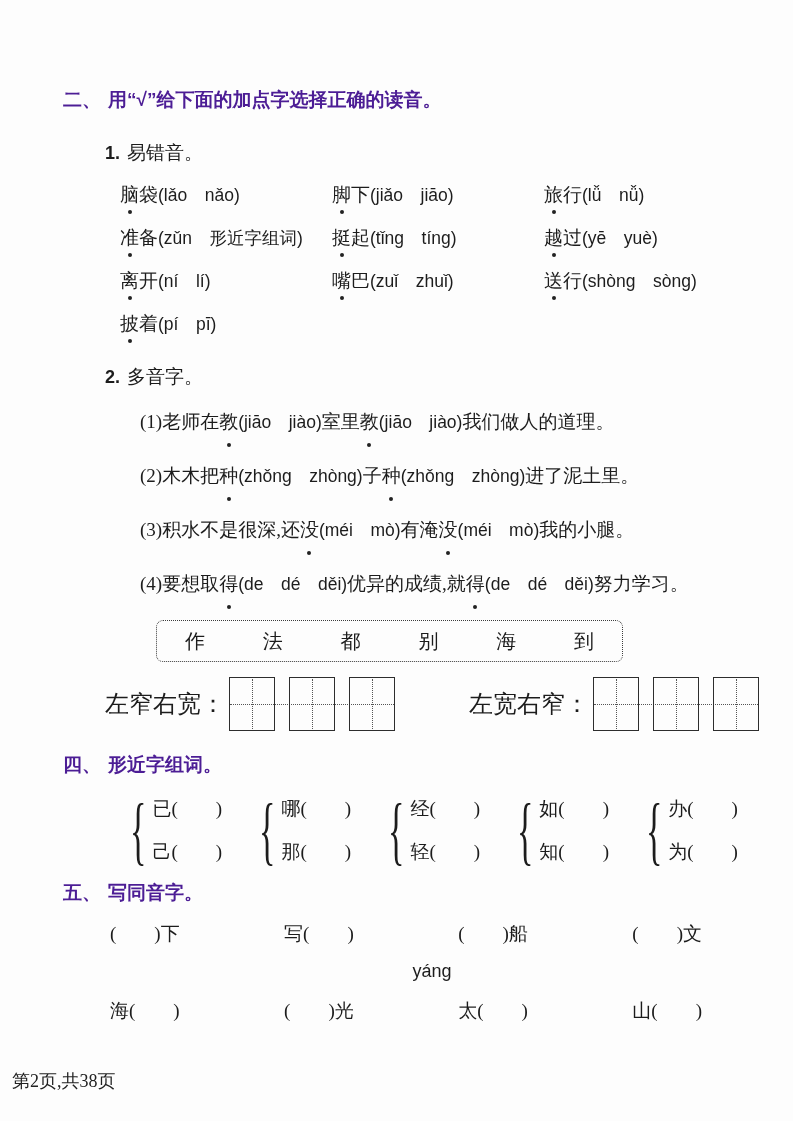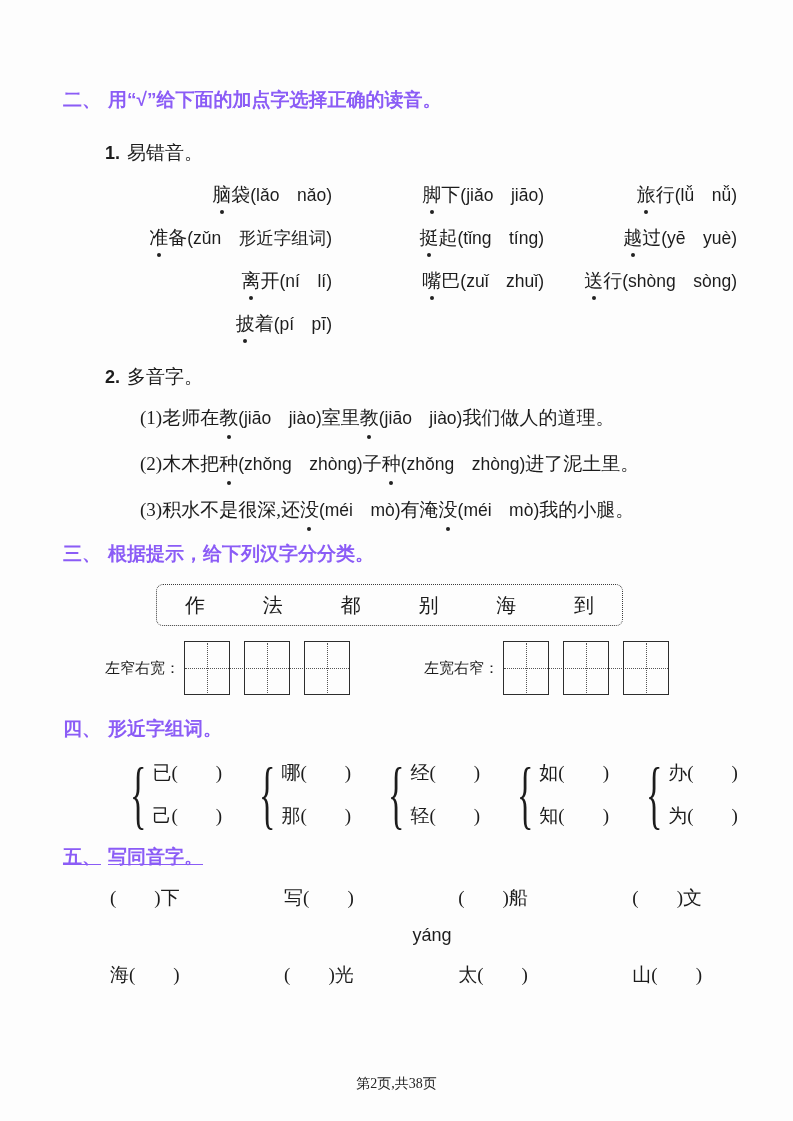--- a/index.html
+++ b/index.html
@@ -9,50 +9,50 @@
     margin:0 auto;
     background:#fdfdfd;
     color:#1c1c1c;
     font-family:"Liberation Serif","DejaVu Serif",serif;
     box-sizing:border-box;
     padding:88px 56px 0 63px;
     overflow:hidden;
   }
   .h{
     font-family:"Liberation Sans","DejaVu Sans",sans-serif;
-    font-weight:700;font-size:19px;line-height:24px;color:#8b5cf6;
+    font-weight:700;font-size:19px;line-height:24px;color:#4c1d95;
   }
   .hnum{margin-right:7px;}
   .sub{margin:28px 0 0 42px;font-size:19px;line-height:25px;}
   .subnum{font-family:"Liberation Sans","DejaVu Sans",sans-serif;font-weight:700;font-size:18px;margin-right:7px;}
   
   .pgrid{
     margin:17px 0 0 57px;
     display:grid;grid-template-columns:212px 212px 1fr;
-    row-gap:19px;font-size:19px;line-height:24px;text-align:right;
+    row-gap:19px;font-size:19px;line-height:24px;
   }
   .pitem{white-space:pre;}
   .dotchar{position:relative;display:inline-block;}
   .dotchar::after{
     content:"";position:absolute;width:4px;height:4px;border-radius:50%;
     background:#222;left:50%;bottom:-7px;transform:translateX(-50%);
   }
   .py,.py-inline{font-family:"Liberation Sans","DejaVu Sans",sans-serif;font-size:17.5px;white-space:pre;}
   
   .sentences{margin:14px 0 0 77px;font-size:19px;}
-  .sentence{margin-bottom:18px;line-height:28px;white-space:pre;}
+  .sentence{margin-bottom:18px;line-height:36px;white-space:pre;}
   
   .h3m{margin-top:12px;}
   .charbox{
     margin:18px 0 0 93px;width:467px;box-sizing:border-box;
     border:1.6px dotted #3c3c3c;border-radius:7px;
     padding:8px 28px;display:flex;justify-content:space-between;
     font-size:20px;line-height:24px;
   }
-  .gridrow{margin:15px 0 0 42px;display:flex;align-items:center;font-size:15px;}
+  .gridrow{margin:15px 0 0 42px;display:flex;align-items:center;font-size:24px;}
   .cat{display:flex;align-items:center;}
   .cat + .cat{margin-left:74px;}
   .catlabel{margin-right:4px;white-space:pre;}
   .tgroup{display:flex;gap:14px;position:relative;align-items:center;}
   .tgroup::before{content:"";position:absolute;left:1px;right:1px;top:50%;border-top:1.6px dotted #555;}
   .tbox{width:46px;height:54px;border:1.8px solid #2d2d2d;position:relative;box-sizing:border-box;}
   .tbox::before{content:"";position:absolute;left:50%;top:1px;bottom:1px;border-left:1.6px dotted #555;}
   
   .pairsrow{margin:10px 0 0 57px;width:618px;display:flex;justify-content:space-between;}
   .pgroup{display:flex;align-items:center;}
@@ -68,22 +68,22 @@
   .hp-pinyin{
     width:648px;margin:13px 0 0 45px;text-align:center;
     font-family:"Liberation Sans","DejaVu Sans",sans-serif;font-size:18px;line-height:22px;
   }
   .hp-row{
     margin:16px 0 0 47px;width:592px;display:flex;justify-content:space-between;
     font-size:19px;line-height:26px;
   }
   .hp-item{white-space:pre;}
   .footer{
-    position:absolute;left:0;right:0;bottom:28px;text-align:center;
-    font-size:14px;color:#222;
+    position:absolute;left:12px;right:0;bottom:28px;text-align:left;
+    font-size:18px;color:#222;
   }
 </style>
 </head>
 <body>
 
 <div class="page">
 
   <div class="h">
     <span class="hnum">二、</span><span>用“√”给下面的加点字选择正确的读音。</span>
   </div>
@@ -106,25 +106,23 @@
     </div>
 
   <div class="sub">
     <span class="subnum">2.</span><span>多音字。</span>
   </div>
 
   <div class="sentences" id="sentences">
       <div class="sentence"><span>(1)老师在</span><span class="dotchar">教</span><span class="py-inline">(jiāo　jiào)</span><span>室里</span><span class="dotchar">教</span><span class="py-inline">(jiāo　jiào)</span><span>我们做人的道理。</span></div>
       <div class="sentence"><span>(2)木木把</span><span class="dotchar">种</span><span class="py-inline">(zhǒng　zhòng)</span><span>子</span><span class="dotchar">种</span><span class="py-inline">(zhǒng　zhòng)</span><span>进了泥土里。</span></div>
       <div class="sentence"><span>(3)积水不是很深,还</span><span class="dotchar">没</span><span class="py-inline">(méi　mò)</span><span>有淹</span><span class="dotchar">没</span><span class="py-inline">(méi　mò)</span><span>我的小腿。</span></div>
-    </div>
-
-  <div class="h h3m">
-    <span class="hnum">三、</span><span>根据提示，给下列汉字分分类。</span>
-  </div>
+      <div class="sentence"><span>(4)要想取</span><span class="dotchar">得</span><span class="py-inline">(de　dé　děi)</span><span>优异的成绩,就</span><span class="dotchar">得</span><span class="py-inline">(de　dé　děi)</span><span>努力学习。</span></div>
+    </div>
+
 
   <div class="charbox" id="charbox">
       <span>作</span>
       <span>法</span>
       <span>都</span>
       <span>别</span>
       <span>海</span>
       <span>到</span>
     </div>
 
@@ -182,21 +180,21 @@
       </div>
       <div class="pgroup">
         <span class="brace">{</span>
         <div class="pcol">
           <span class="pline">办(　　)</span>
           <span class="pline">为(　　)</span>
         </div>
       </div>
     </div>
 
-  <div class="h" style="margin-top:8px;text-decoration:underline;">
+  <div class="h" style="margin-top:8px;">
     <span class="hnum">五、</span><span>写同音字。</span>
   </div>
 
   <div id="homophones">
       <div class="hp-row">
         <span class="hp-item">(　　)下</span>
         <span class="hp-item">写(　　)</span>
         <span class="hp-item">(　　)船</span>
         <span class="hp-item">(　　)文</span>
       </div>

